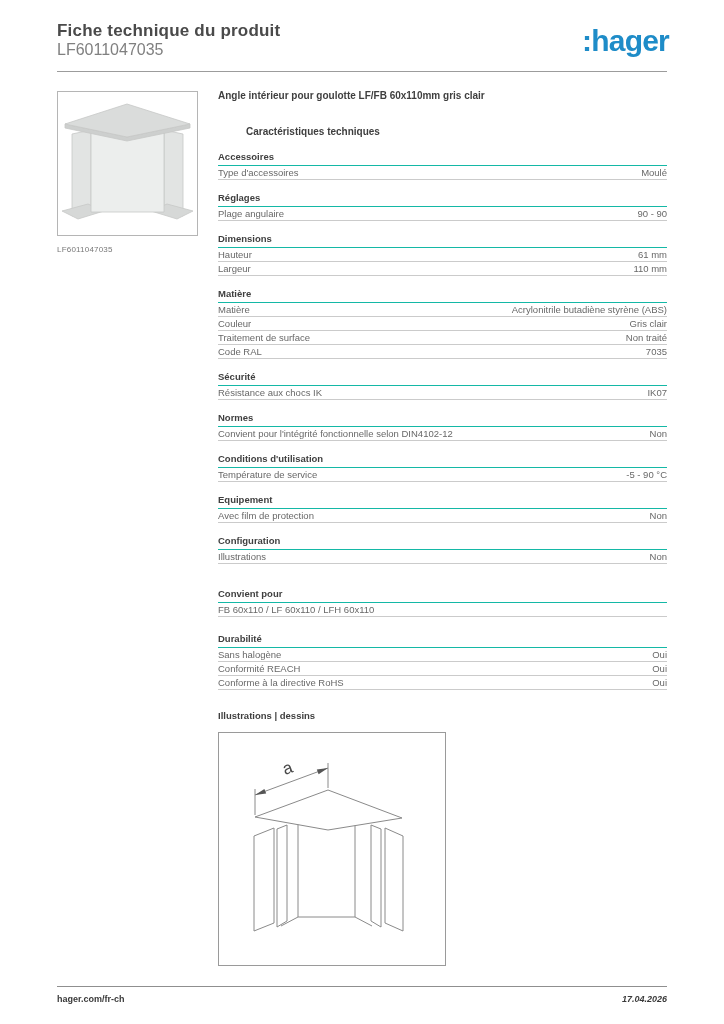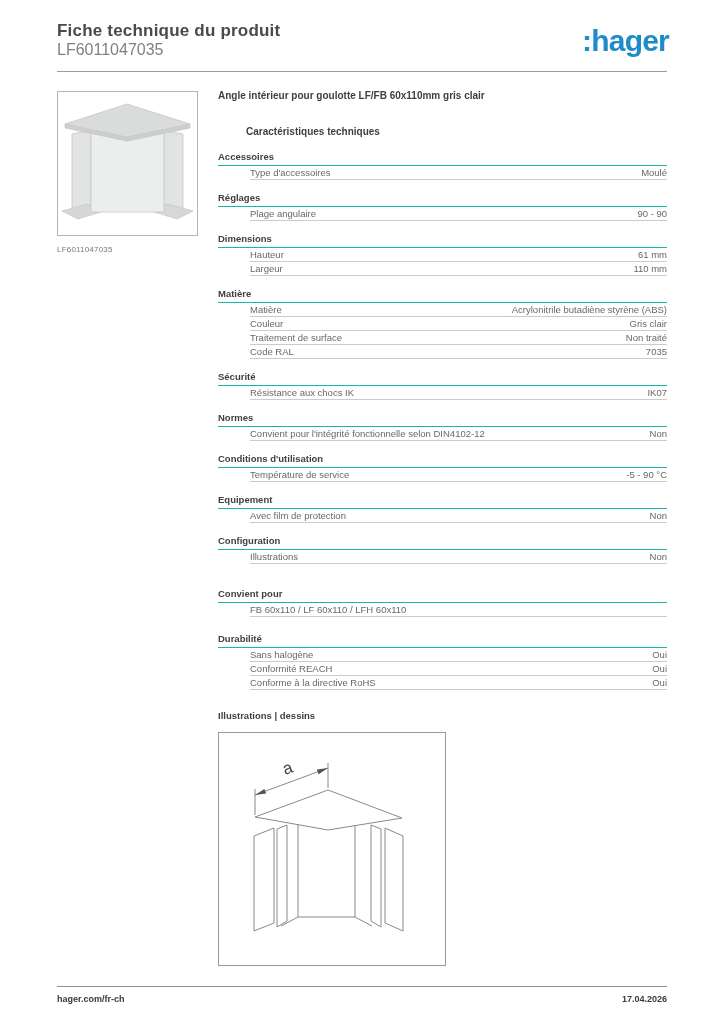--- a/index.html
+++ b/index.html
@@ -19,31 +19,31 @@
   
   .right-col    { position:absolute; left:218px; top:90px; width:449px; }
   .prod-title   { font-size:10px; font-weight:bold; color:#3f3f3f; line-height:11px; }
   .char-heading { margin-top:25px; font-size:10px; font-weight:bold; color:#3f3f3f; line-height:11px;margin-left:28px; }
   .sections     { margin-top:14px; }
   .section      { margin-top:12px; }
   .section:first-child { margin-top:0; }
   .section.gap-lg { margin-top:24px; }
   .section.gap-md { margin-top:16px; }
   .sec-title    { font-size:9.5px; font-weight:bold; color:#3f3f3f; line-height:11px; padding-bottom:3px; border-bottom:1px solid #14b8a6; }
-  .row          { display:flex; justify-content:space-between; align-items:center; border-bottom:1px solid #cbcbcb; padding:2px 0 1px; font-size:9.5px; line-height:10px; height:14px; color:#686868;margin-left:32px; }
+  .row          { display:flex; justify-content:space-between; align-items:center; border-bottom:1px solid #cbcbcb; padding:2px 0 1px; font-size:9.5px; line-height:10px; height:14px; color:#686868; }
   .row .lbl     { text-align:left; }
   .row .val     { text-align:right; white-space:nowrap; }
   .illus-heading{ margin-top:20px; font-size:9.5px; font-weight:bold; color:#3f3f3f; line-height:11px; }
   .draw-box     { margin-top:11px; width:228px; height:234px; border:1px solid #9a9a9a; background:#fff; }
   .draw-box svg { display:block; }
   
   .footer-rule   { position:absolute; left:57px; right:57px; top:986px; height:1px; background:#8f8f8f; }
   .footer-left   { position:absolute; left:57px;  top:994px; font-size:9px; font-weight:bold; color:#3a3a3a; text-decoration:none; }
   .footer-center { position:absolute; left:0; right:0; top:994px; text-align:center; font-size:9px; color:#9a9a9a; }
-  .footer-right  { position:absolute; right:57px; top:994px; font-size:9px; font-weight:bold; color:#3a3a3a; }
+  .footer-right  { position:absolute; right:57px; top:994px; font-size:9px; font-weight:bold; color:#3a3a3a;font-style:italic; }
 </style>
 </head>
 <body>
 
 <div class="page">
 
   <div class="header-title">Fiche technique du produit</div>
   <div class="header-sub">LF6011047035</div>
   <div class="logo" style="color:#1e8cc8;">:hager</div>
   <div class="header-rule"></div>

